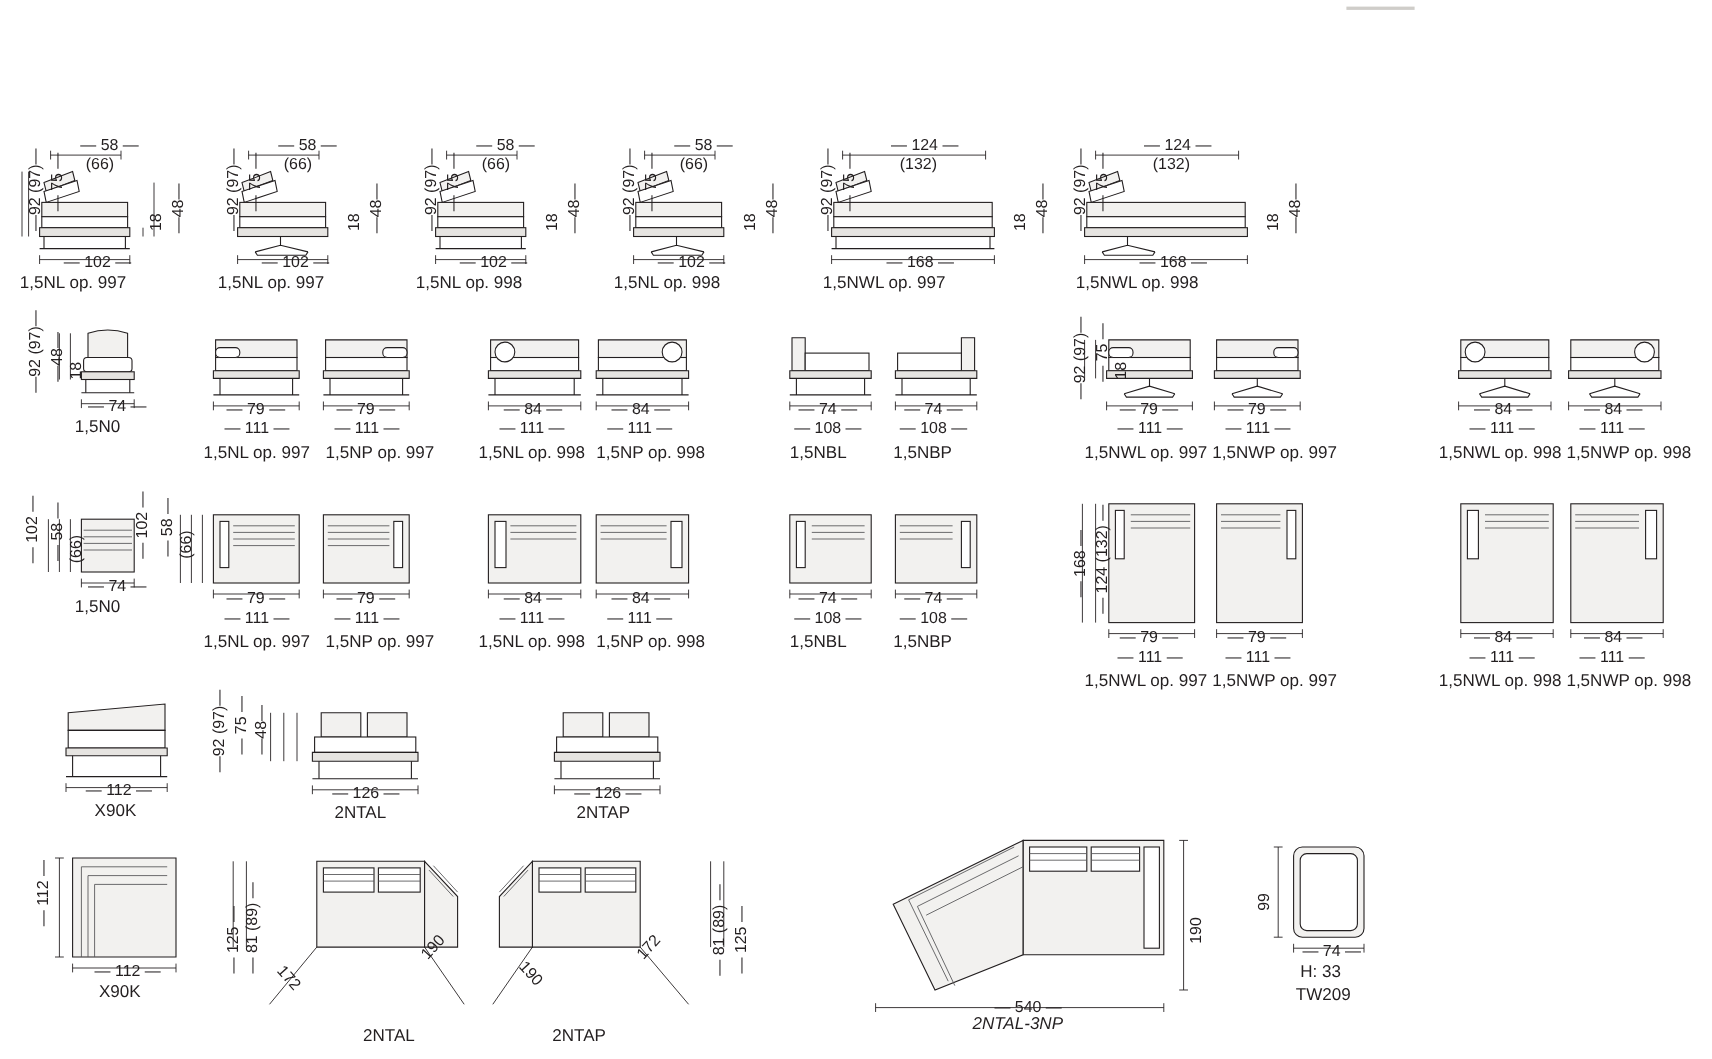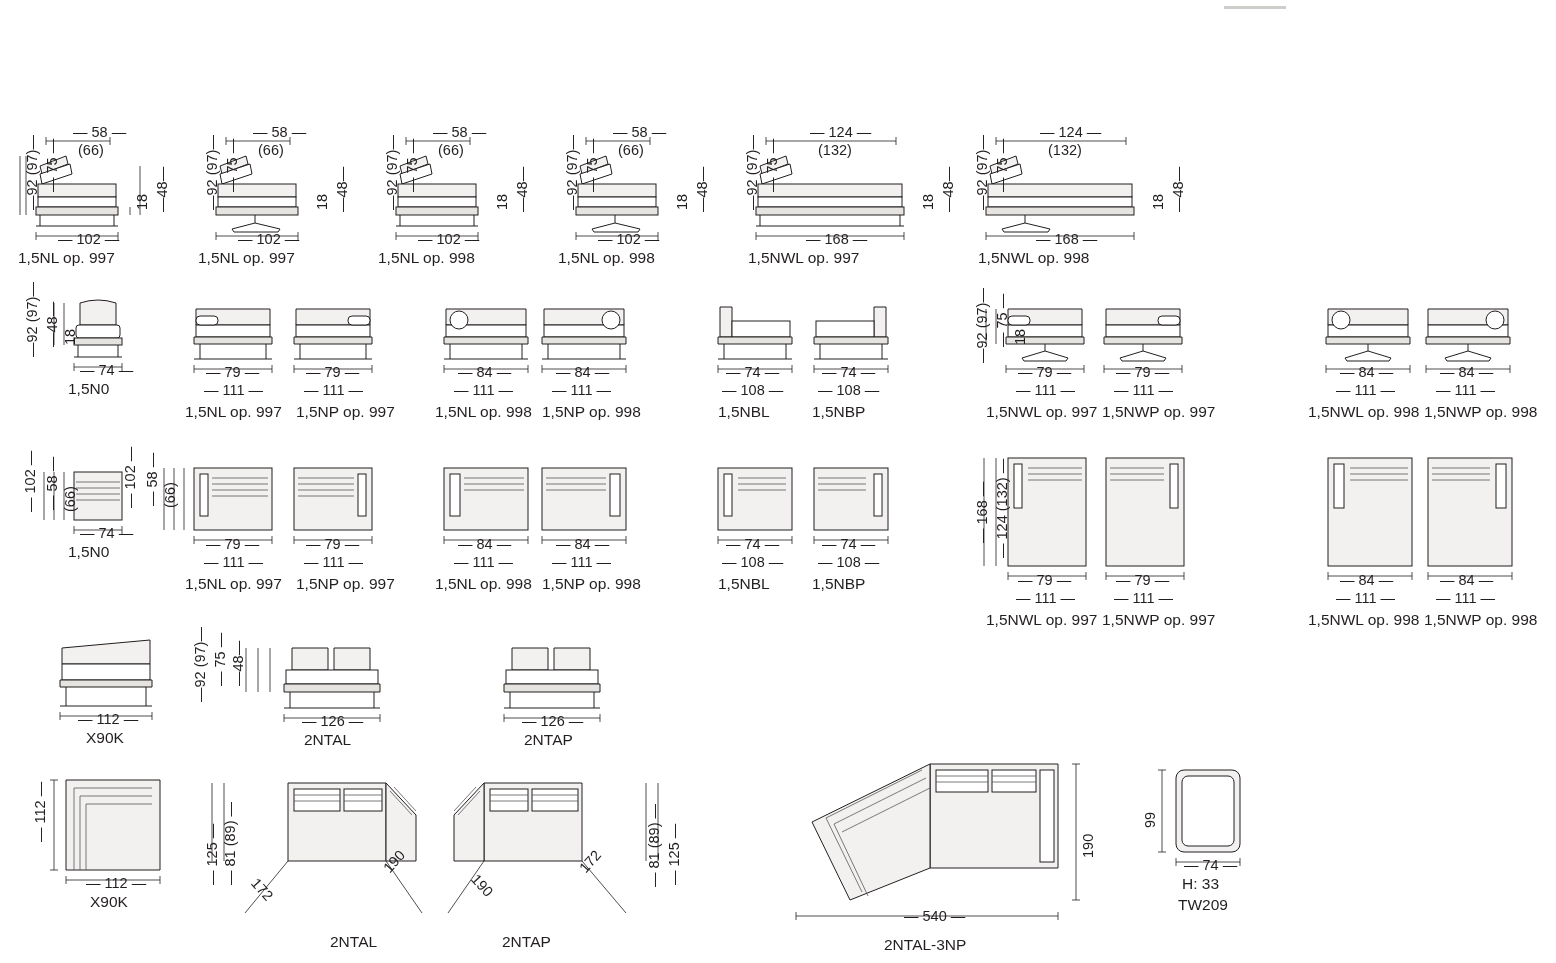--- a/index.html
+++ b/index.html
@@ -609,21 +609,21 @@
       <path class="ln-thin" d="M142 22 L46 70 M146 30 L54 76 M150 40 L62 84"></path>
       <path class="ln-thin" d="M46 70 L82 144 M54 76 L88 148"></path>
 
       <path class="dim" d="M16 168 H278"></path>
         <path class="dim" d="M16 164 V172 M278 164 V172"></path>
       <path class="dim" d="M296 16 V152"></path>
         <path class="dim" d="M292 16 H300 M292 152 H300"></path>
     </svg>
     <div class="dimh" style="left:124px;top:160px;">— 540 —</div>
     <div class="vert" style="left:300px;top:110px;">190</div>
-    <div class="code" style="left:104px;top:188px;">2NTAL-3NP</div>
+    <div class="code" style="left:104px;top:174px;font-style:italic;">2NTAL-3NP</div>
   </div>
 
   <div class="unit" style="left:1140px;top:760px;width:160px;height:180px;">
     <svg width="160" height="140">
       <rect class="fill-lt" x="36" y="10" width="64" height="82" rx="8"></rect>
       <rect class="fill-wh" x="42" y="16" width="52" height="70" rx="6"></rect>
       <path class="dim" d="M36 102 H100"></path>
         <path class="dim" d="M36 98 V106 M100 98 V106"></path>
       <path class="dim" d="M22 10 V92"></path>
         <path class="dim" d="M18 10 H26 M18 92 H26"></path>

